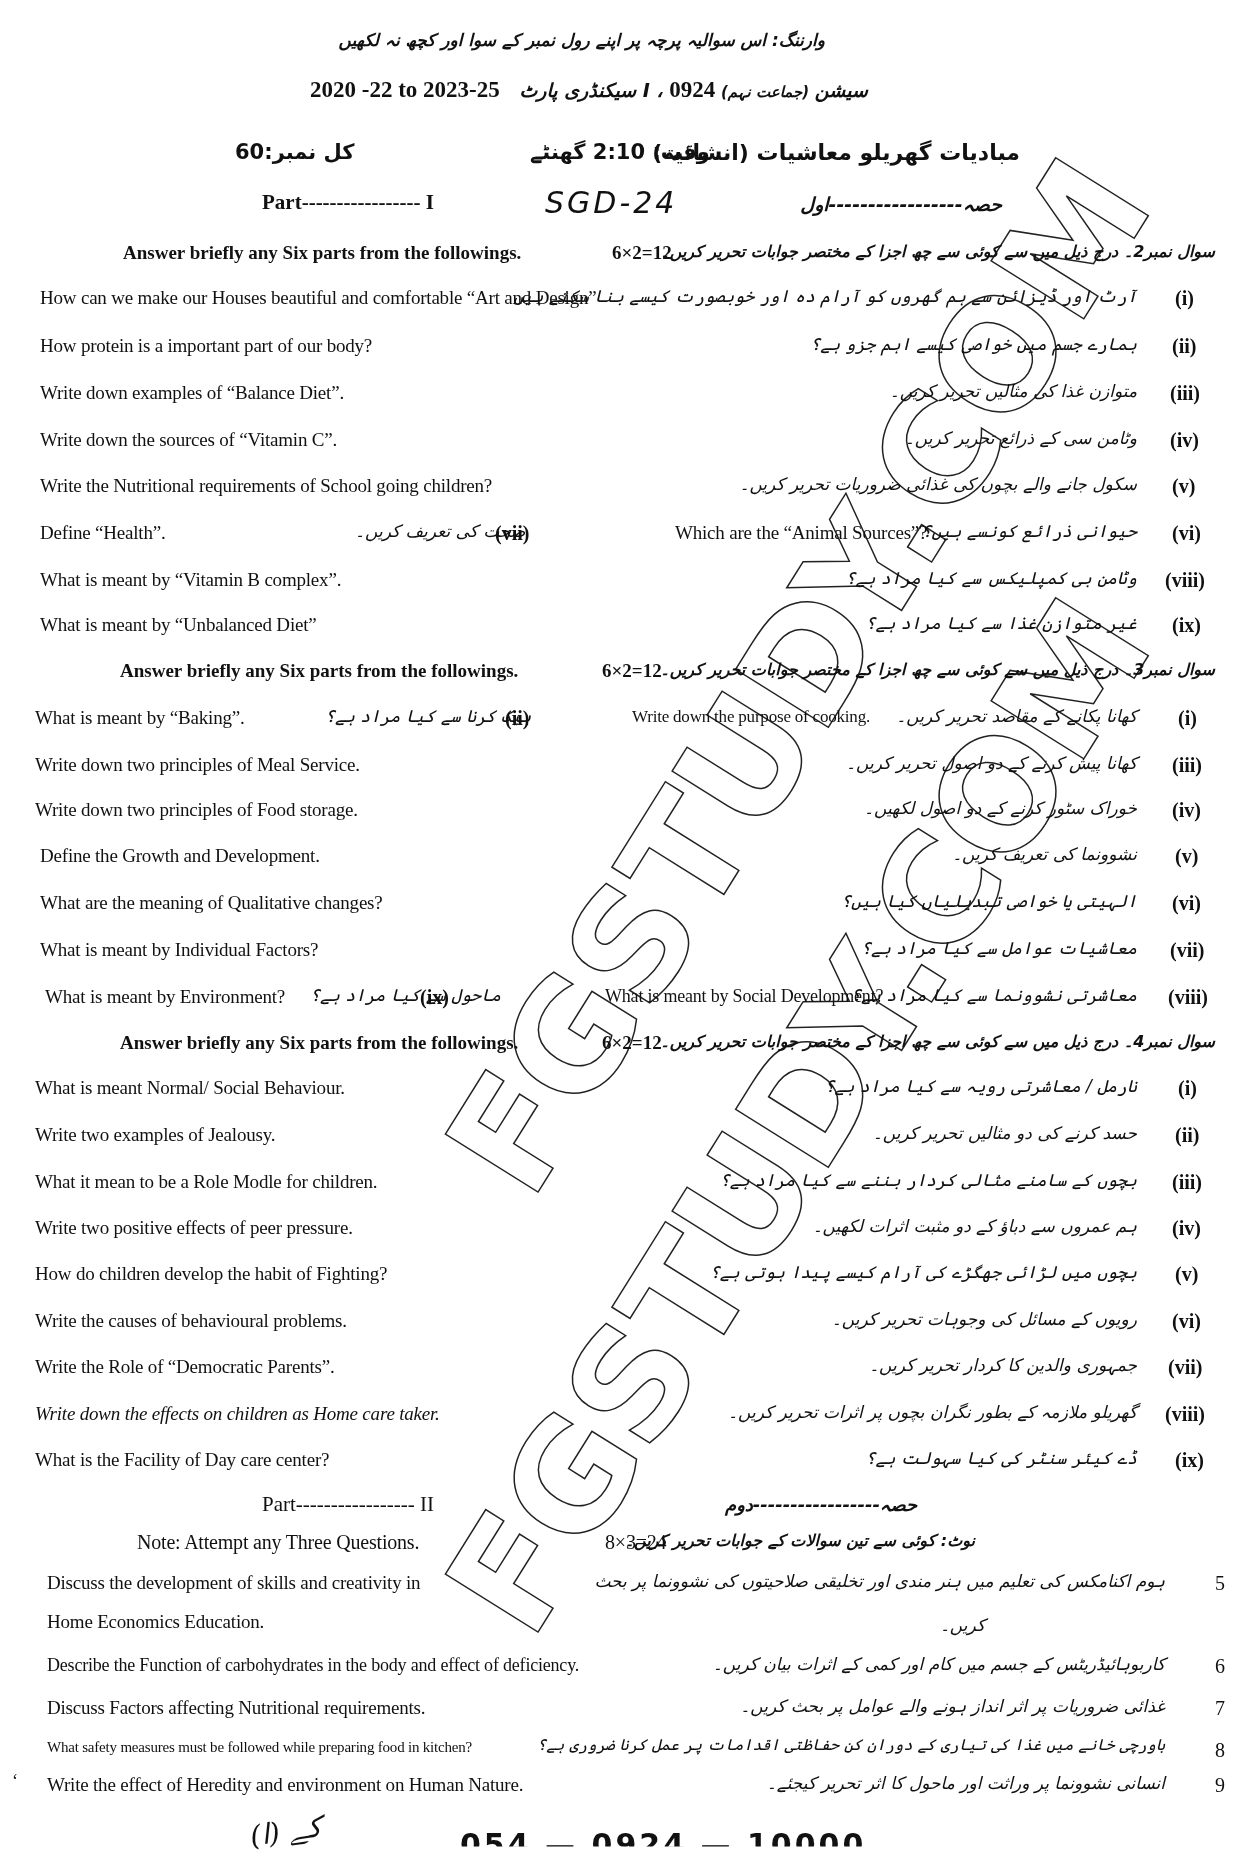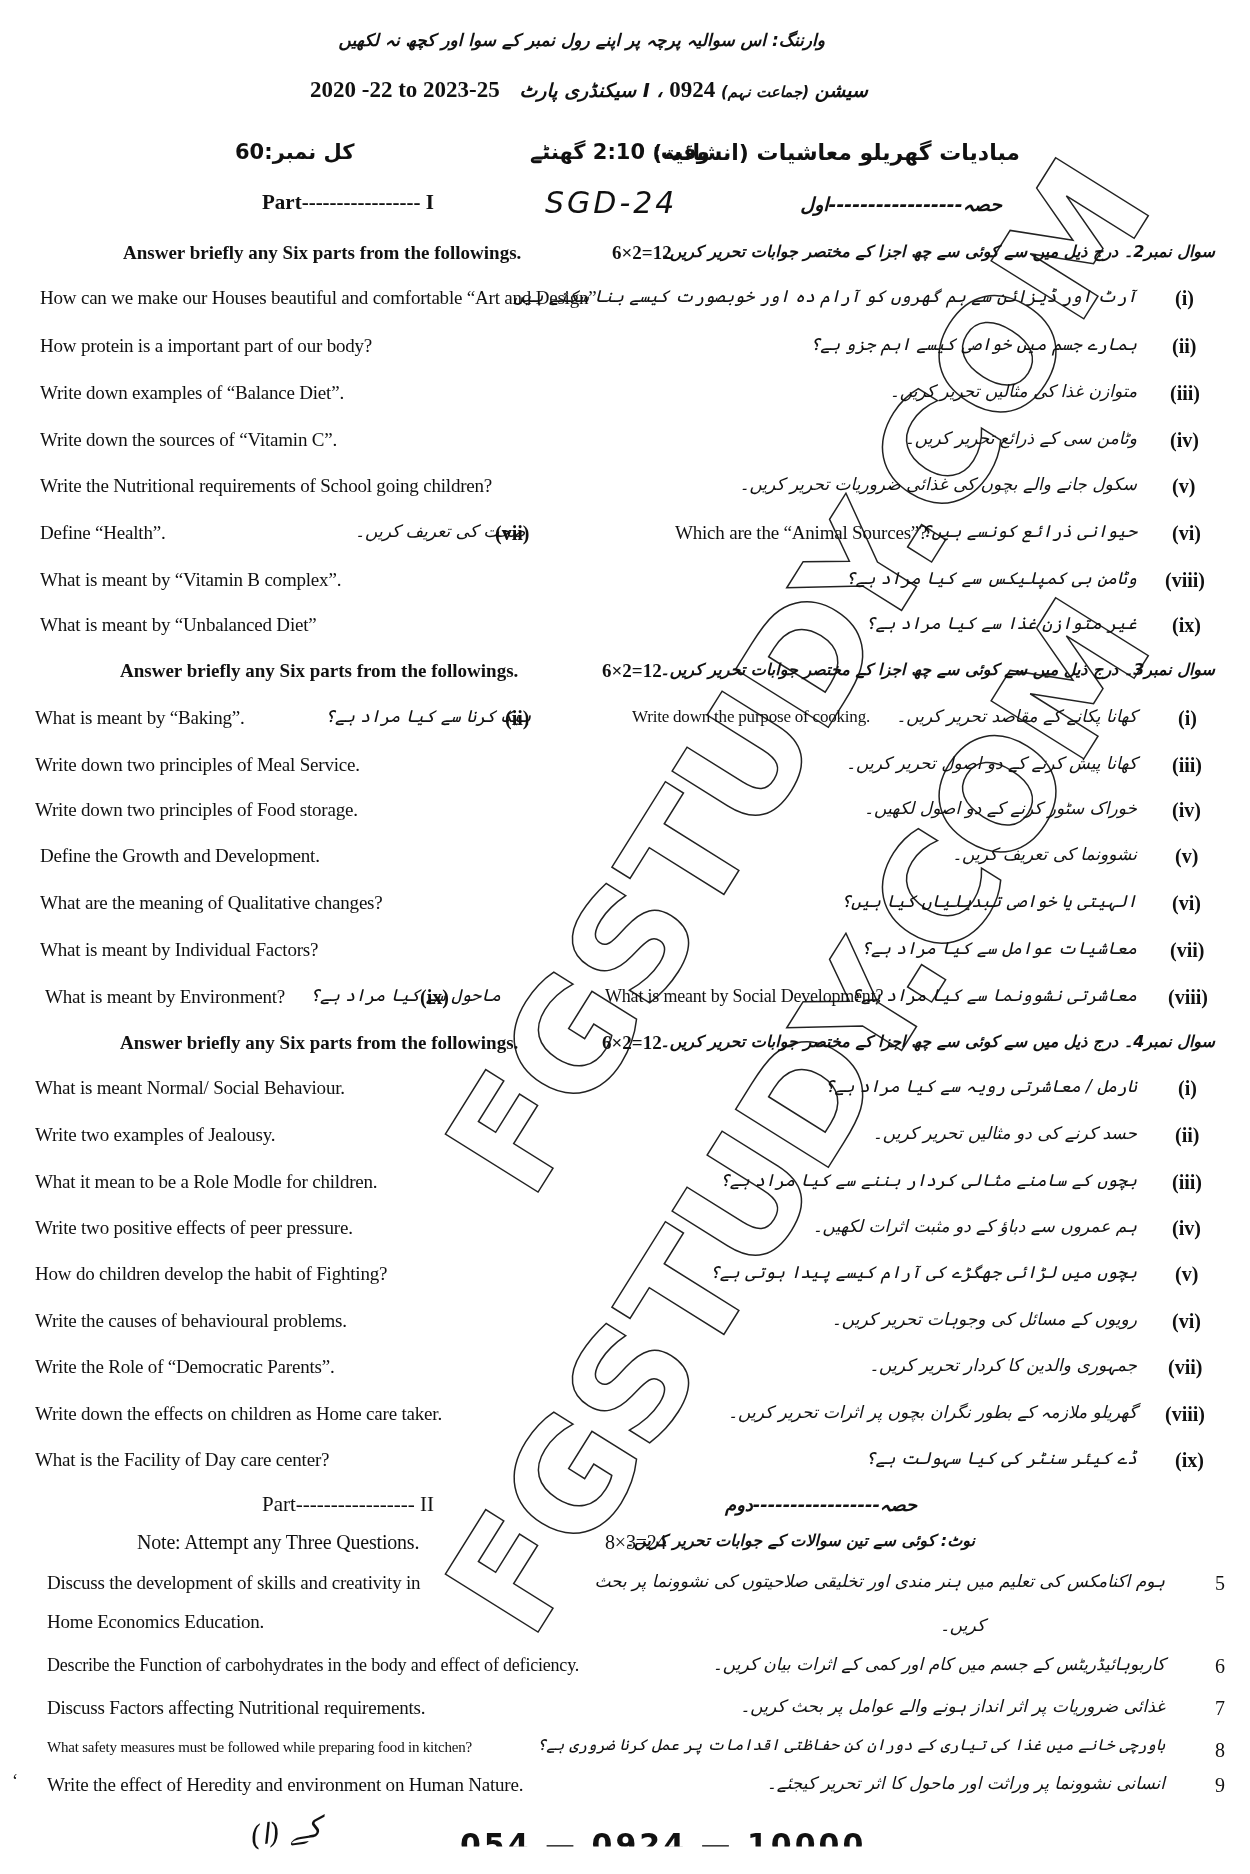--- a/index.html
+++ b/index.html
@@ -175,21 +175,21 @@
   <div class="abs en" style="left:35px; top:1311px;">Write the causes of behavioural problems.</div>
   <div class="abs ur" style="right:113px; top:1311px;">رویوں کے مسائل کی وجوہات تحریر کریں۔</div>
   <div class="abs num" style="left:1172px; top:1311px;">(vi)</div>
 </div>
 <div>
   <div class="abs en" style="left:35px; top:1357px;">Write the Role of “Democratic Parents”.</div>
   <div class="abs ur" style="right:113px; top:1357px;">جمہوری والدین کا کردار تحریر کریں۔</div>
   <div class="abs num" style="left:1168px; top:1357px;">(vii)</div>
 </div>
 <div>
-  <div class="abs en" style="left:35px; top:1404px;">Write down the effects on children as Home care taker.</div>
+  <div class="abs en" style="left:35px; top:1404px;font-style:italic;">Write down the effects on children as Home care taker.</div>
   <div class="abs ur" style="right:113px; top:1404px;">گھریلو ملازمہ کے بطور نگران بچوں پر اثرات تحریر کریں۔</div>
   <div class="abs num" style="left:1165px; top:1404px;">(viii)</div>
 </div>
 <div>
   <div class="abs en" style="left:35px; top:1450px;">What is the Facility of Day care center?</div>
   <div class="abs ur" style="right:113px; top:1450px;">ڈے کیئر سنٹر کی کیا سہولت ہے؟</div>
   <div class="abs num" style="left:1175px; top:1450px;">(ix)</div>
 </div>
 
 <div class="abs en-b" style="left:262px; top:1494px; font-size:21px; font-weight:normal;">Part----------------- II</div>

